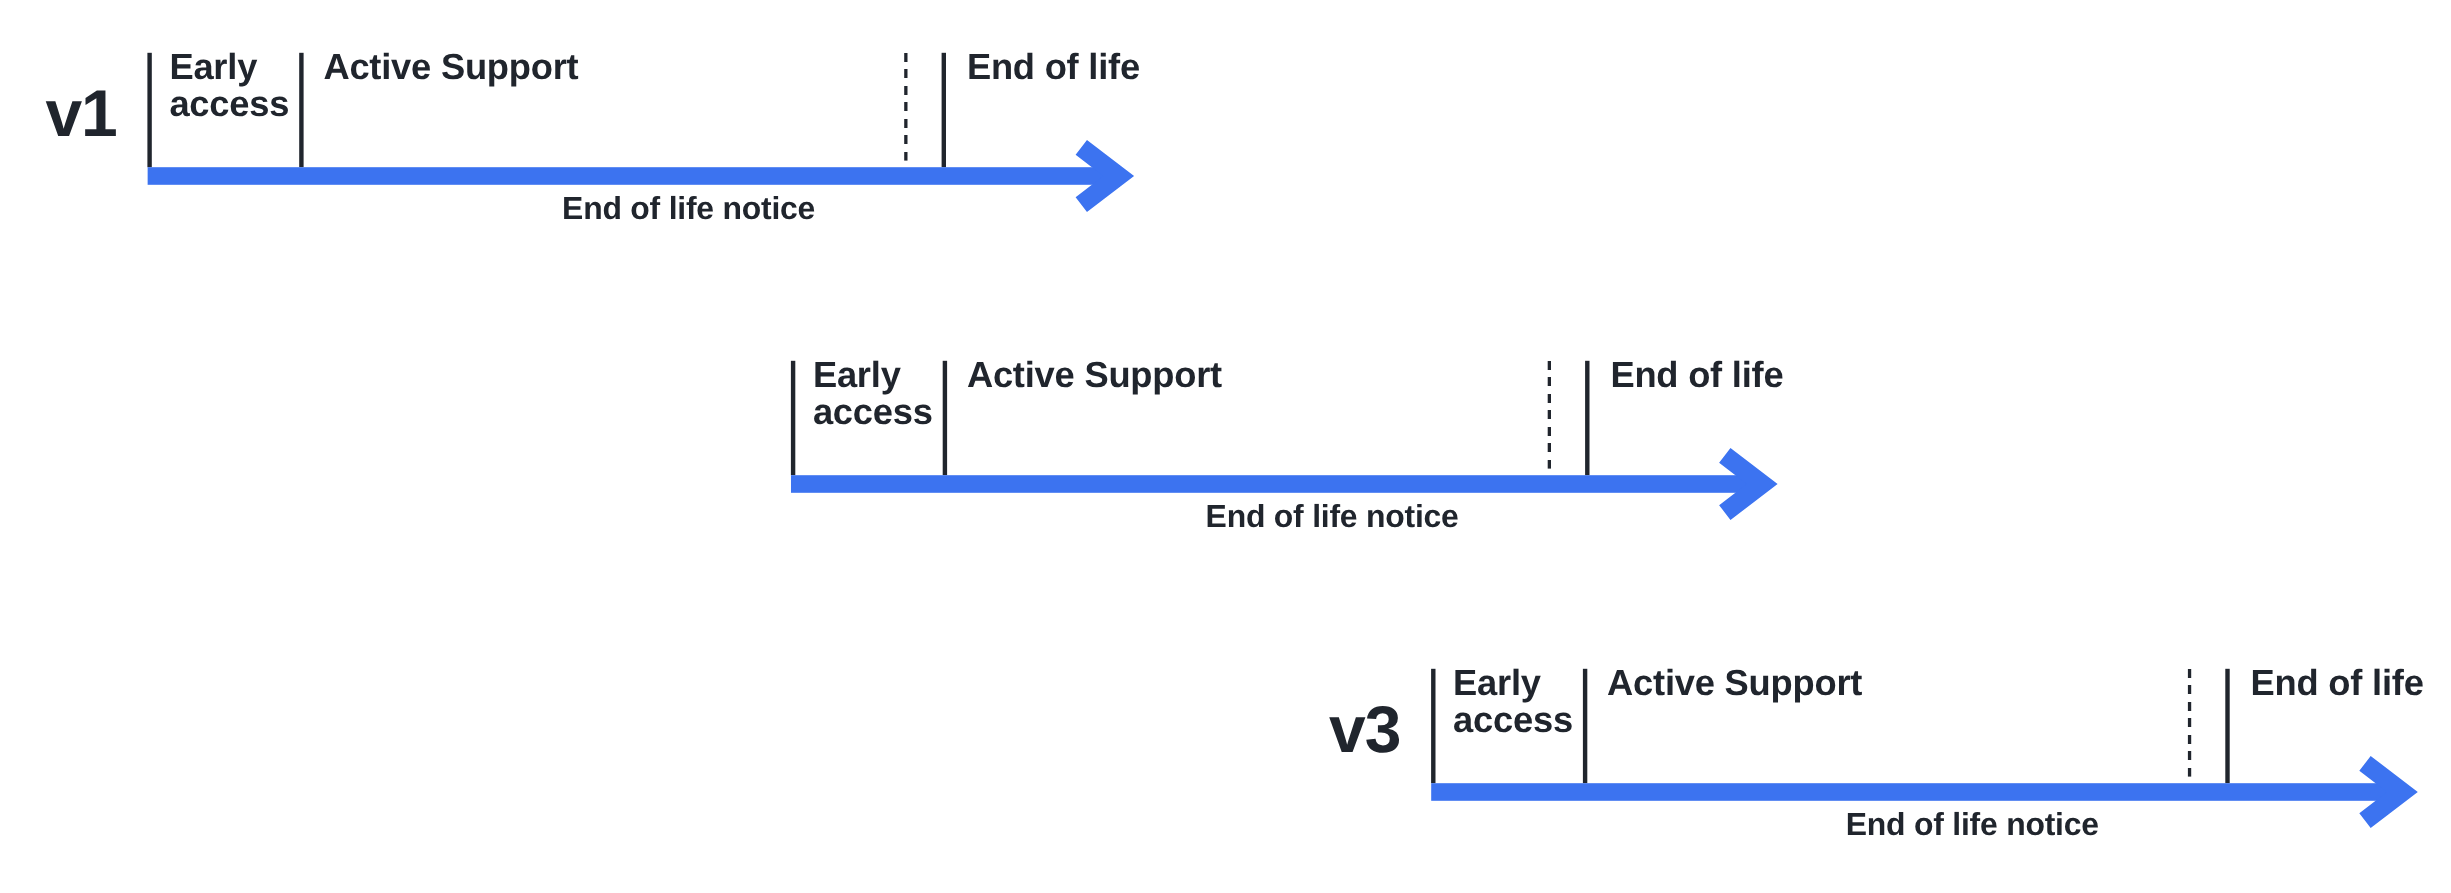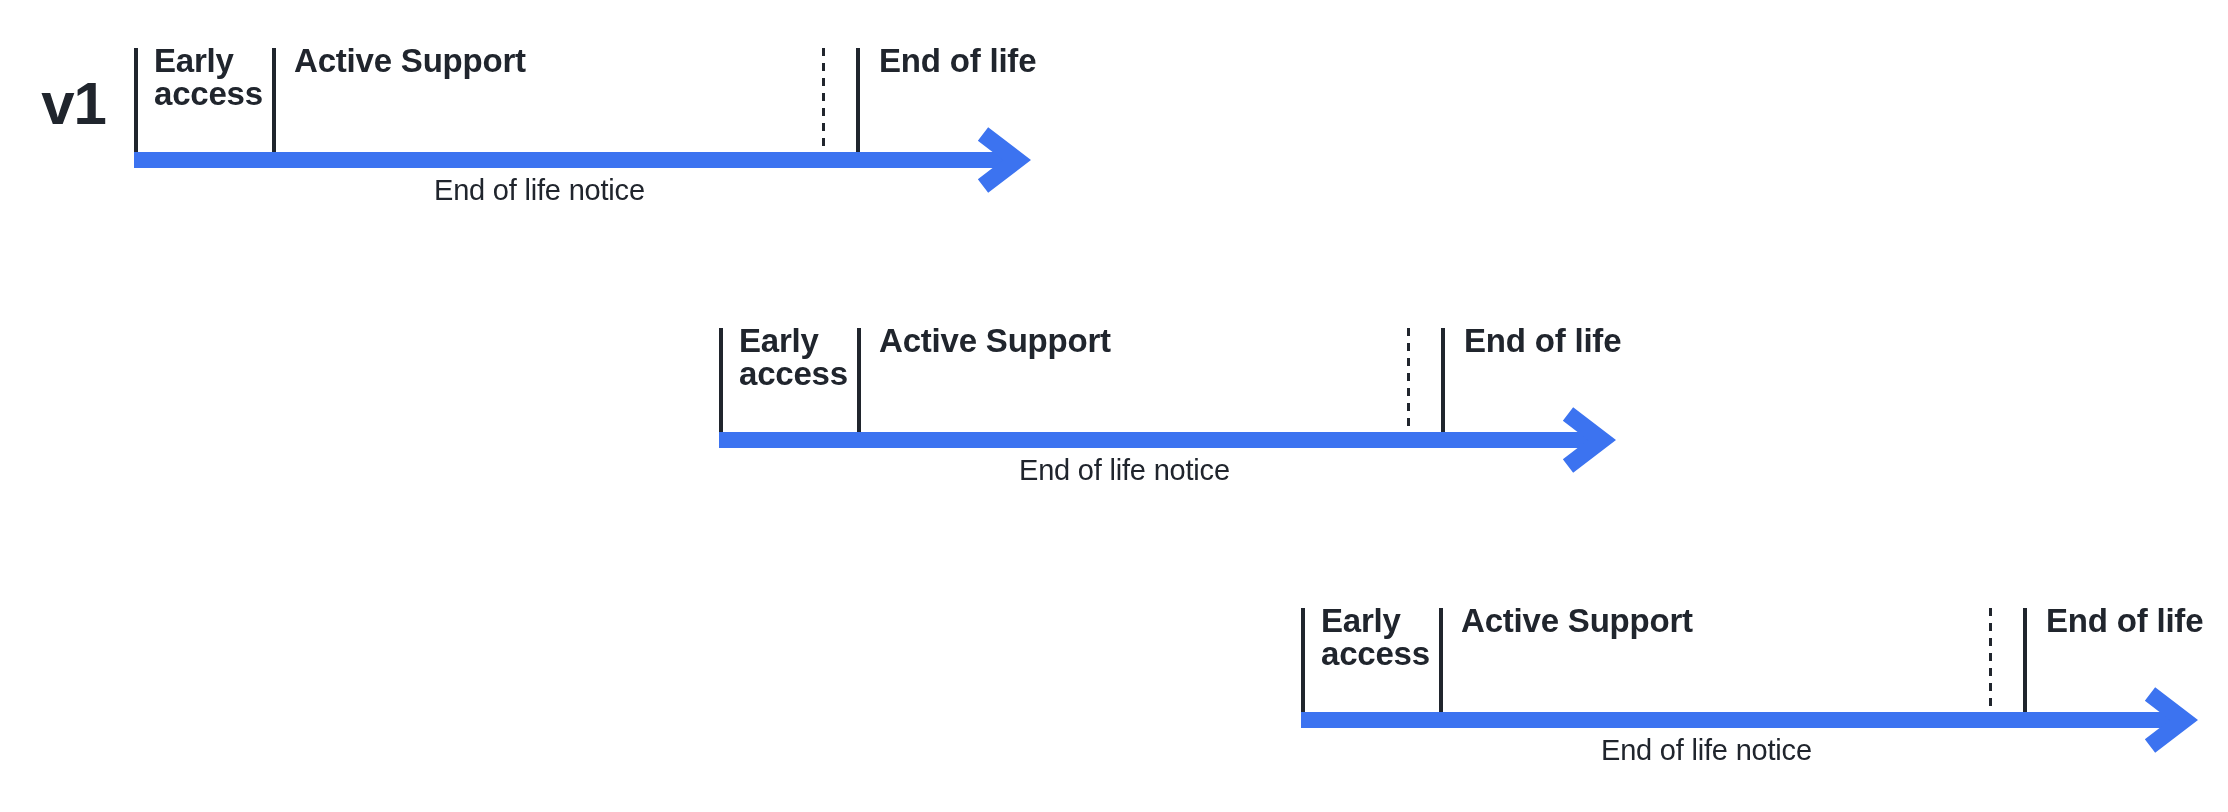--- a/index.html
+++ b/index.html
@@ -65,24 +65,24 @@
     white-space: nowrap;
   }
   .plabel.early  { left: calc(var(--sx) + 20px); width: 112px; white-space: normal; }
   .plabel.active { left: calc(var(--sx) + 160px); text-align: right; }
   .plabel.eol    { left: calc(var(--sx) + 745px); }
   .notice {
     position: absolute;
     top: calc(var(--ty) + 126px);
     left: calc(var(--sx) + 300px);
     width: 384px;
-    text-align: left;
+    text-align: center;
     font-size: 29px;
     line-height: 33px;
-    font-weight: 400;
+    font-weight: 700;
     letter-spacing: -0.2px;
     white-space: nowrap;
   }
   .arrow {
     position: absolute;
     left: var(--sx);
     top: calc(var(--ty) + 78px);
     width: 900px;
     height: 68px;
     display: block;
@@ -118,20 +118,21 @@
     <div class="tick eol"></div>
     <div class="plabel eol">End of life</div>
     <svg class="arrow" viewBox="0 0 900 68" xmlns="http://www.w3.org/2000/svg">
       <rect x="0" y="26" width="871" height="16" fill="var(--accent)"></rect>
       <polyline points="849,8 883,34 849,60" fill="none" stroke="var(--accent)" stroke-width="17" stroke-linejoin="miter" stroke-linecap="butt"></polyline>
     </svg>
     <div class="notice">End of life notice</div>
   </div>
 
   <div class="row" style="--sx:1285px; --ty:608px">
+    <div class="vlabel">v3</div>
     <div class="tick start"></div>
     <div class="plabel early">Early access</div>
     <div class="tick mid"></div>
     <div class="plabel active">Active Support</div>
     <div class="dashline"></div>
     <div class="tick eol"></div>
     <div class="plabel eol">End of life</div>
     <svg class="arrow" viewBox="0 0 900 68" xmlns="http://www.w3.org/2000/svg">
       <rect x="0" y="26" width="871" height="16" fill="var(--accent)"></rect>
       <polyline points="849,8 883,34 849,60" fill="none" stroke="var(--accent)" stroke-width="17" stroke-linejoin="miter" stroke-linecap="butt"></polyline>

